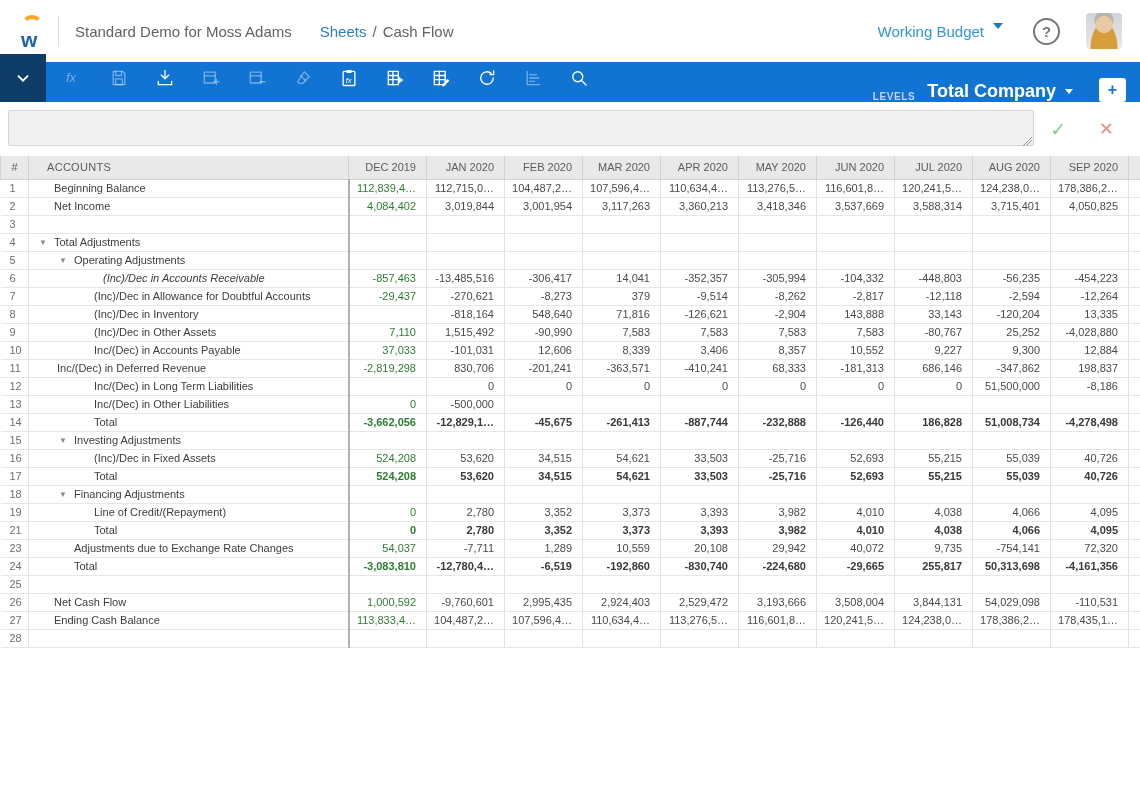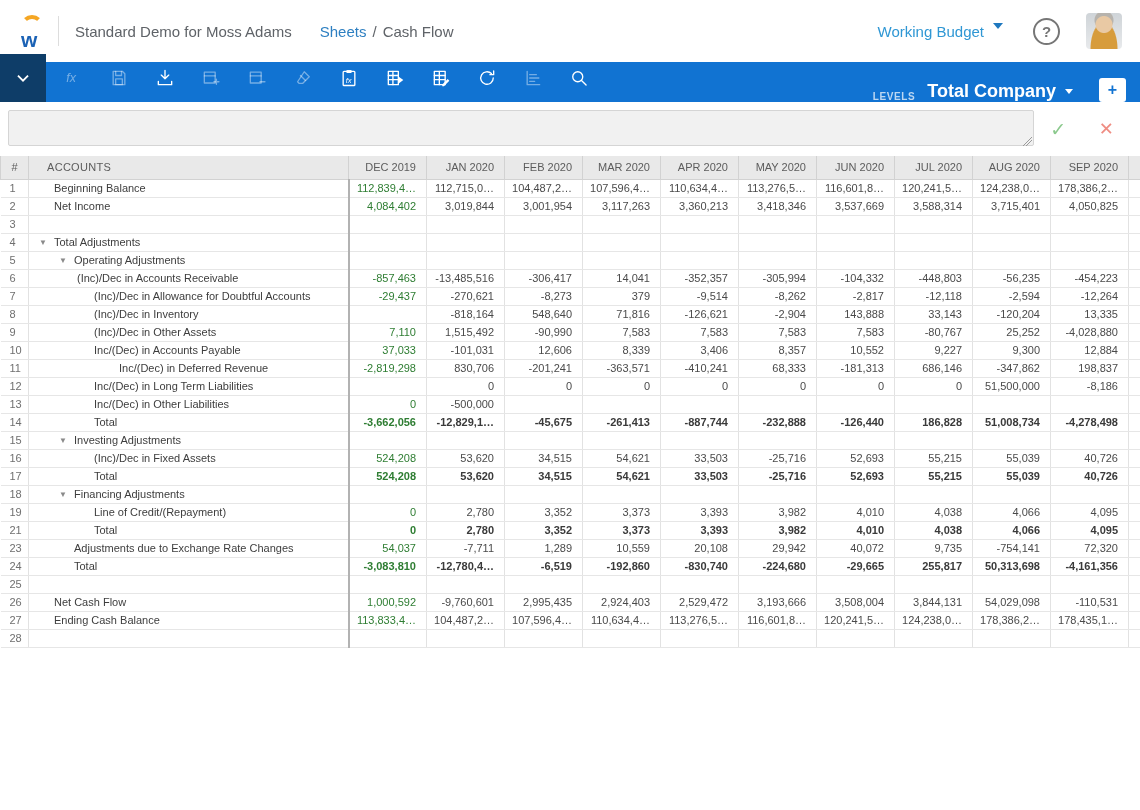--- a/index.html
+++ b/index.html
@@ -318,21 +318,21 @@
           <td class="val"></td>
           <td class="val"></td>
           <td class="val"></td>
           <td class="val"></td>
           <td class="val"></td>
           <td class="val"></td>
           <td></td>
         </tr>
         <tr>
           <td class="num">6</td>
-          <td class="acct" style="padding-left: 48px;"><span>(Inc)/Dec in Accounts Receivable</span></td>
+          <td class="acct" style="padding-left: 74px; font-style: italic;"><span>(Inc)/Dec in Accounts Receivable</span></td>
           <td class="val green">-857,463</td>
           <td class="val">-13,485,516</td>
           <td class="val">-306,417</td>
           <td class="val">14,041</td>
           <td class="val">-352,357</td>
           <td class="val">-305,994</td>
           <td class="val">-104,332</td>
           <td class="val">-448,803</td>
           <td class="val">-56,235</td>
           <td class="val">-454,223</td>
@@ -393,21 +393,21 @@
           <td class="val">3,406</td>
           <td class="val">8,357</td>
           <td class="val">10,552</td>
           <td class="val">9,227</td>
           <td class="val">9,300</td>
           <td class="val">12,884</td>
           <td></td>
         </tr>
         <tr>
           <td class="num">11</td>
-          <td class="acct" style="padding-left: 90px;"><span>Inc/(Dec) in Deferred Revenue</span></td>
+          <td class="acct" style="padding-left: 28px;"><span>Inc/(Dec) in Deferred Revenue</span></td>
           <td class="val green">-2,819,298</td>
           <td class="val">830,706</td>
           <td class="val">-201,241</td>
           <td class="val">-363,571</td>
           <td class="val">-410,241</td>
           <td class="val">68,333</td>
           <td class="val">-181,313</td>
           <td class="val">686,146</td>
           <td class="val">-347,862</td>
           <td class="val">198,837</td>

